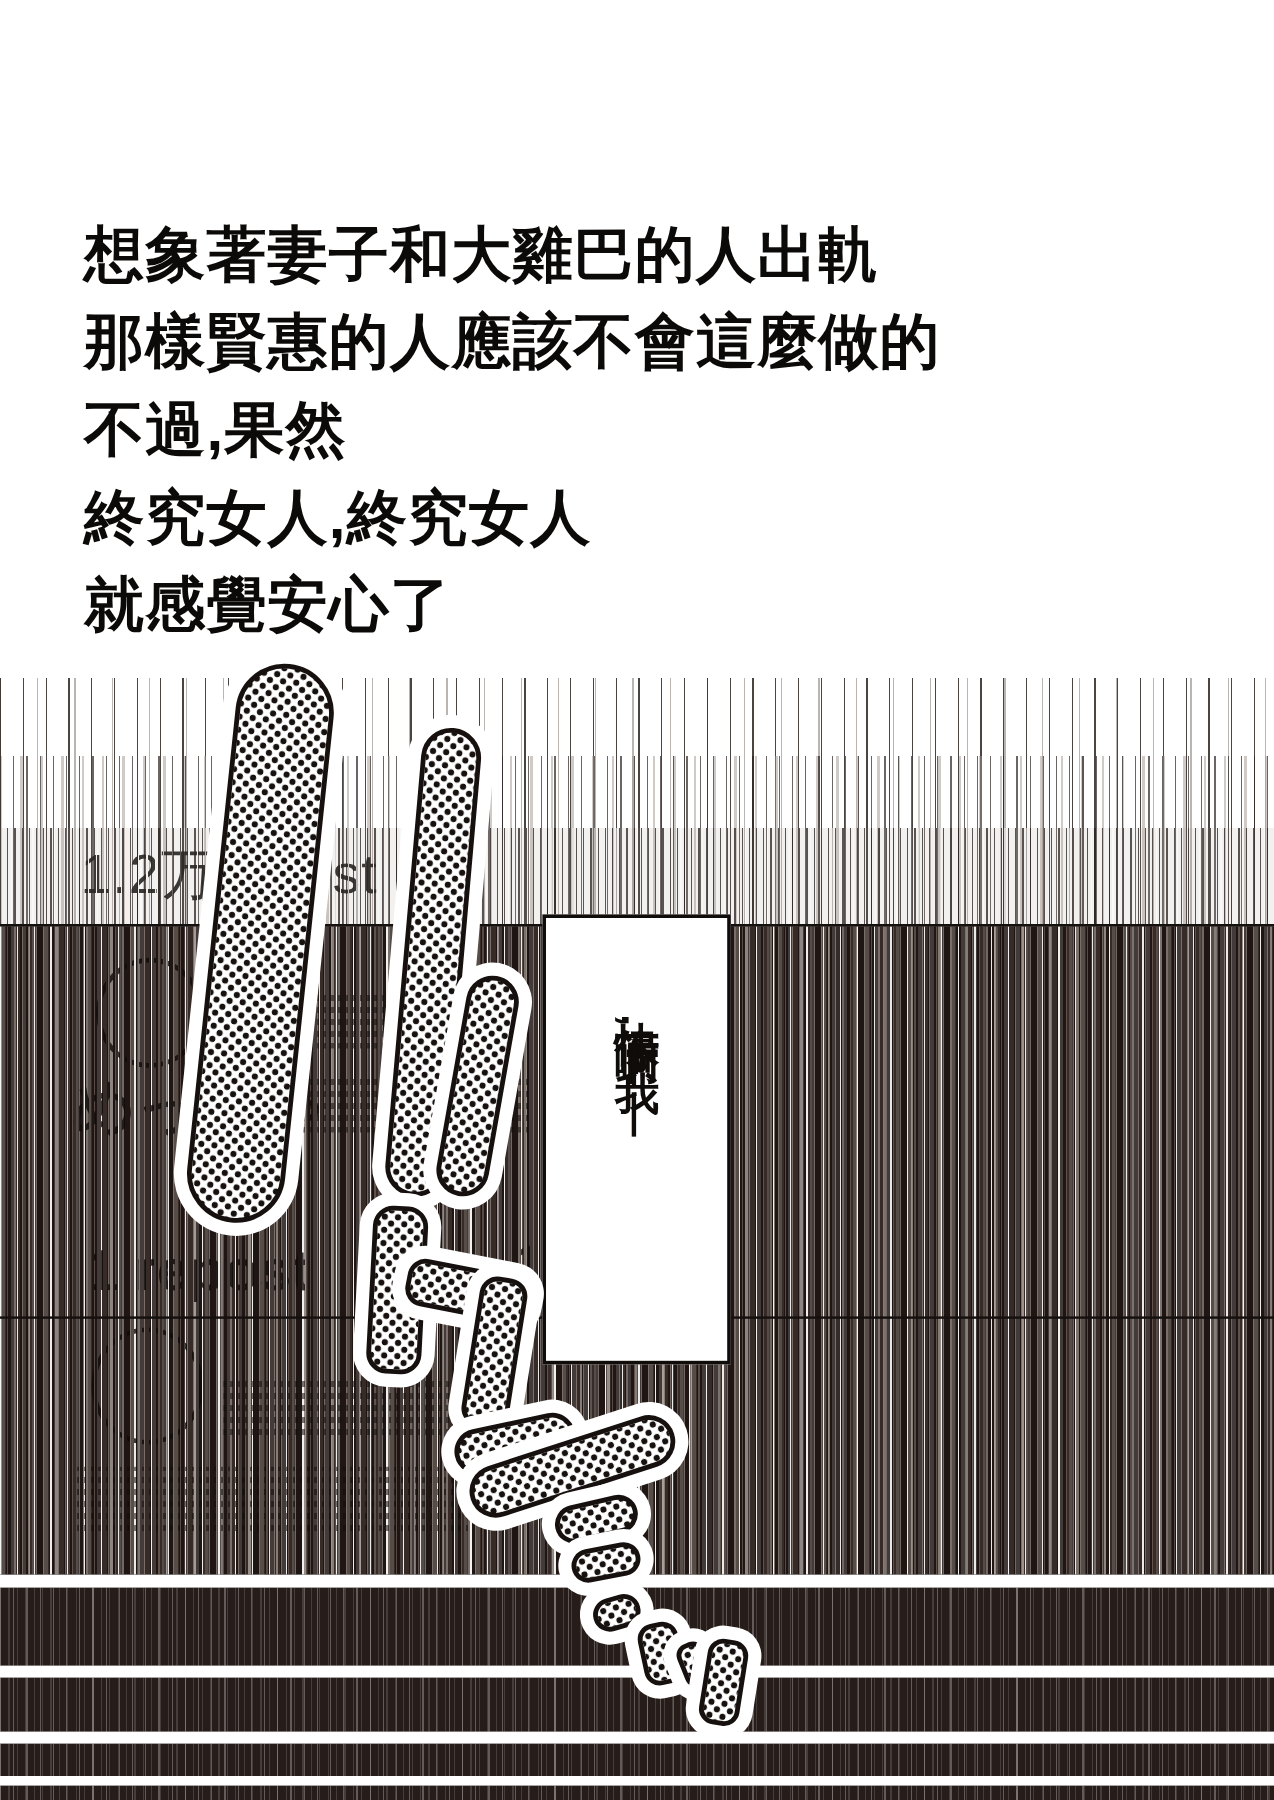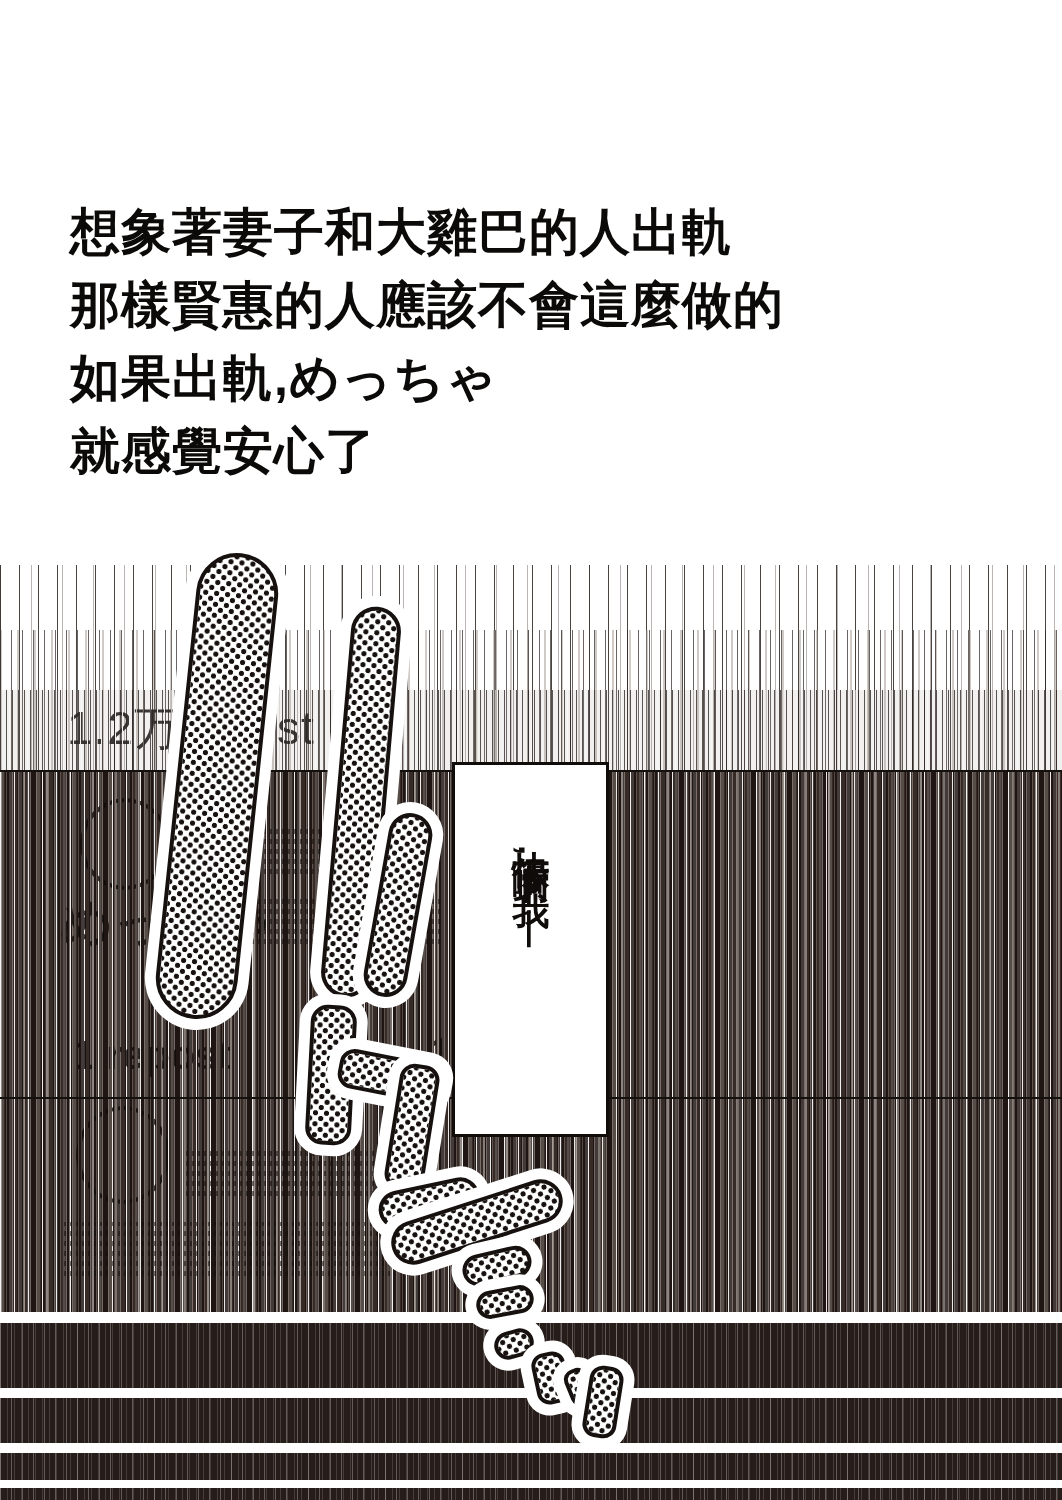--- a/index.html
+++ b/index.html
@@ -4,21 +4,21 @@
 <style>
   html,body{margin:0;padding:0;background:#fff;}
   .stage{
     position:relative;width:1062px;height:1500px;overflow:hidden;background:#ffffff;
     font-family:"Liberation Sans","DejaVu Sans",sans-serif;
   }
   
   .narration{
     position:absolute;left:70px;top:176px;width:950px;
     font-size:50px;line-height:73px;font-weight:600;color:#0b0a09;
-    letter-spacing:1px;white-space:nowrap;margin-top:20px;
+    letter-spacing:1px;white-space:nowrap;
   }
   .narration div{height:73px;}
   
   .abs{position:absolute;}
   .speed-top{left:0;width:1062px;}
   .speed-top-1{top:565px;height:207px;
     background-image:
       repeating-linear-gradient(90deg, rgba(43,36,32,.85) 0 1px, rgba(0,0,0,0) 1px 19px),
       repeating-linear-gradient(90deg, rgba(130,120,114,.55) 0 1px, rgba(0,0,0,0) 1px 31px);}
   .speed-top-2{top:630px;height:142px;
@@ -82,39 +82,40 @@
   }
 </style>
 </head>
 <body>
 
 <div class="stage">
 
   <div class="narration">
     <div>想象著妻子和大雞巴的人出軌</div>
     <div>那樣賢惠的人應該不會這麼做的</div>
-    <div>如果出軌,めっちゃ</div>
+    <div>不過,果然</div>
+    <div>終究女人,終究女人</div>
     <div>就感覺安心了</div>
   </div>
 
   <div class="abs speed-top speed-top-1"></div>
   <div class="abs speed-top speed-top-2"></div>
   <div class="abs speed-top speed-top-3"></div>
   <div class="abs stripes-dense"></div>
 
   <div class="abs stat-row" style="left:67px;top:698px;">1.2万repost</div>
 
   <div class="abs hline" style="top:770px;z-index:3;"></div>
   <div class="abs hline" style="top:1097px;z-index:3;"></div>
 
   <div class="abs avatar ghost" style="left:80px;top:798px;width:82px;height:84px;z-index:4;"></div>
   <div class="abs frag ghost" style="left:186px;top:828px;width:235px;height:46px;z-index:4;"></div>
   <div class="abs ghost-text ghost" style="left:60px;top:888px;font-size:52px;z-index:4;">めっちゃ</div>
   <div class="abs frag ghost" style="left:252px;top:896px;width:190px;height:48px;z-index:4;"></div>
-  <div class="abs ghost-text ghost" style="left:72px;top:1032px;font-size:41px;z-index:4;">1 repost</div>
+  <div class="abs ghost-text ghost" style="left:72px;top:1032px;font-size:48px;z-index:4;">1 repost</div>
   <div class="abs ghost-text ghost" style="left:428px;top:1028px;font-size:45px;z-index:4;">1</div>
 
   <div class="abs avatar ghost" style="left:76px;top:1106px;width:86px;height:90px;z-index:4;"></div>
   <div class="abs frag ghost" style="left:186px;top:1148px;width:240px;height:48px;z-index:4;"></div>
   <div class="abs frag ghost" style="left:64px;top:1222px;width:330px;height:54px;z-index:4;"></div>
 
   <div class="abs bubble">
     <div class="bubble-text">快停下啊,我——</div>
   </div>
 

